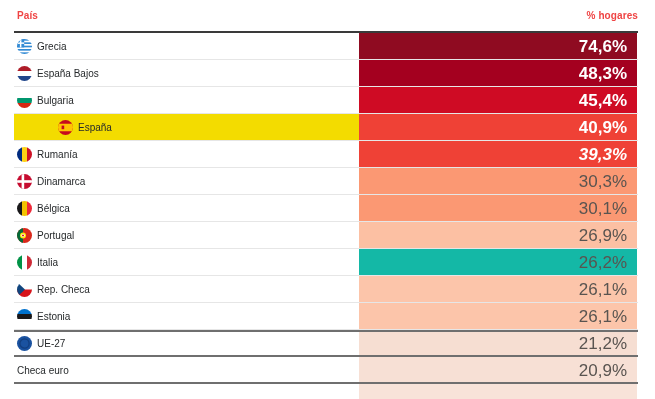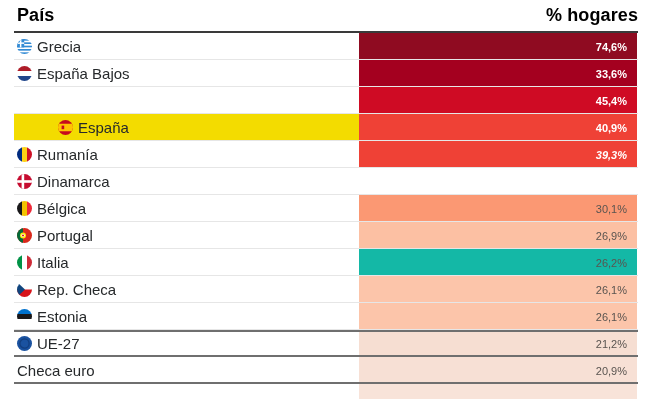--- a/index.html
+++ b/index.html
@@ -25,23 +25,23 @@
   .header-row {
     position: relative;
     height: 31px;
     display: flex;
     align-items: center;
     justify-content: space-between;
     padding: 0 17px 0 17px;
     box-sizing: border-box;
   }
   .header-cell {
-    font-size: 18px;
+    font-size: 10px;
     font-weight: bold;
-    color: #000000;
+    color: #ef4444;
     letter-spacing: 0.1px;
     white-space: nowrap;
   }
   .header-cell.right { text-align: right; }
 
   .header-rule {
     position: absolute;
     left: 14px;
     right: 17px;
     top: 31px;
@@ -84,21 +84,21 @@
     top: 0;
     width: 278px;
     height: 27px;
     display: flex;
     align-items: center;
     justify-content: flex-end;
     padding-right: 10px;
     box-sizing: border-box;
   }
   .row .value {
-    font-size: 11px;
+    font-size: 17px;
     white-space: nowrap;
   }
   .row.dark-text .value {
     color: #595450;
   }
   .row.light-text .value {
     color: #ffffff;
     font-weight: bold;
   }
 
@@ -120,21 +120,21 @@
     background: #6f6f6f;
     z-index: 3;
   }
   .row.strong-sep-bottom .row-sep {
     height: 1.6px;
     background: #6f6f6f;
     z-index: 3;
   }
 
   .country-name {
-    font-size: 15px;
+    font-size: 10px;
     color: #26292b;
     white-space: nowrap;
   }
 
   
   .flag {
     width: 15px;
     height: 15px;
     border-radius: 50%;
     margin-right: 5px;
@@ -189,25 +189,35 @@
           <span class="flag">
             <svg viewBox="0 0 15 15">
               <rect width="15" height="5" fill="#ae1c28"></rect>
               <rect y="5" width="15" height="5" fill="#fff"></rect>
               <rect y="10" width="15" height="5" fill="#21468b"></rect>
             </svg>
           </span>
           <span class="country-name">España Bajos</span>
         </div>
         <div class="bar-zone" style="background: rgb(164, 0, 31);">
-          <span class="value">33,6%</span>
+          <span class="value">48,3%</span>
         </div>
         <div class="row-sep"></div>
       </div>
       <div class="row light-text">
+        <div class="label-zone">
+          <span class="flag">
+            <svg viewBox="0 0 15 15">
+              <rect width="15" height="5" fill="#fff"></rect>
+              <rect y="5" width="15" height="5" fill="#00966e"></rect>
+              <rect y="10" width="15" height="5" fill="#d62612"></rect>
+            </svg>
+          </span>
+          <span class="country-name">Bulgaria</span>
+        </div>
         <div class="bar-zone" style="background: rgb(207, 11, 36);">
           <span class="value">45,4%</span>
         </div>
         <div class="row-sep"></div>
       </div>
       <div class="row light-text highlight">
         <div class="label-zone">
           <span class="flag">
             <svg viewBox="0 0 15 15">
               <rect width="15" height="15" fill="#c60b1e"></rect>
@@ -241,20 +251,23 @@
       <div class="row dark-text">
         <div class="label-zone">
           <span class="flag">
             <svg viewBox="0 0 15 15">
               <rect width="15" height="15" fill="#c60c30"></rect>
               <rect x="4.6" y="0" width="2.6" height="15" fill="#fff"></rect>
               <rect x="0" y="6.2" width="15" height="2.6" fill="#fff"></rect>
             </svg>
           </span>
           <span class="country-name">Dinamarca</span>
+        </div>
+        <div class="bar-zone" style="background: rgb(251, 152, 115);">
+          <span class="value">30,3%</span>
         </div>
         <div class="row-sep"></div>
       </div>
       <div class="row dark-text">
         <div class="label-zone">
           <span class="flag">
             <svg viewBox="0 0 15 15">
               <rect width="5" height="15" fill="#19181a"></rect>
               <rect x="5" width="5" height="15" fill="#f2c300"></rect>
               <rect x="10" width="5" height="15" fill="#ee2a39"></rect>

